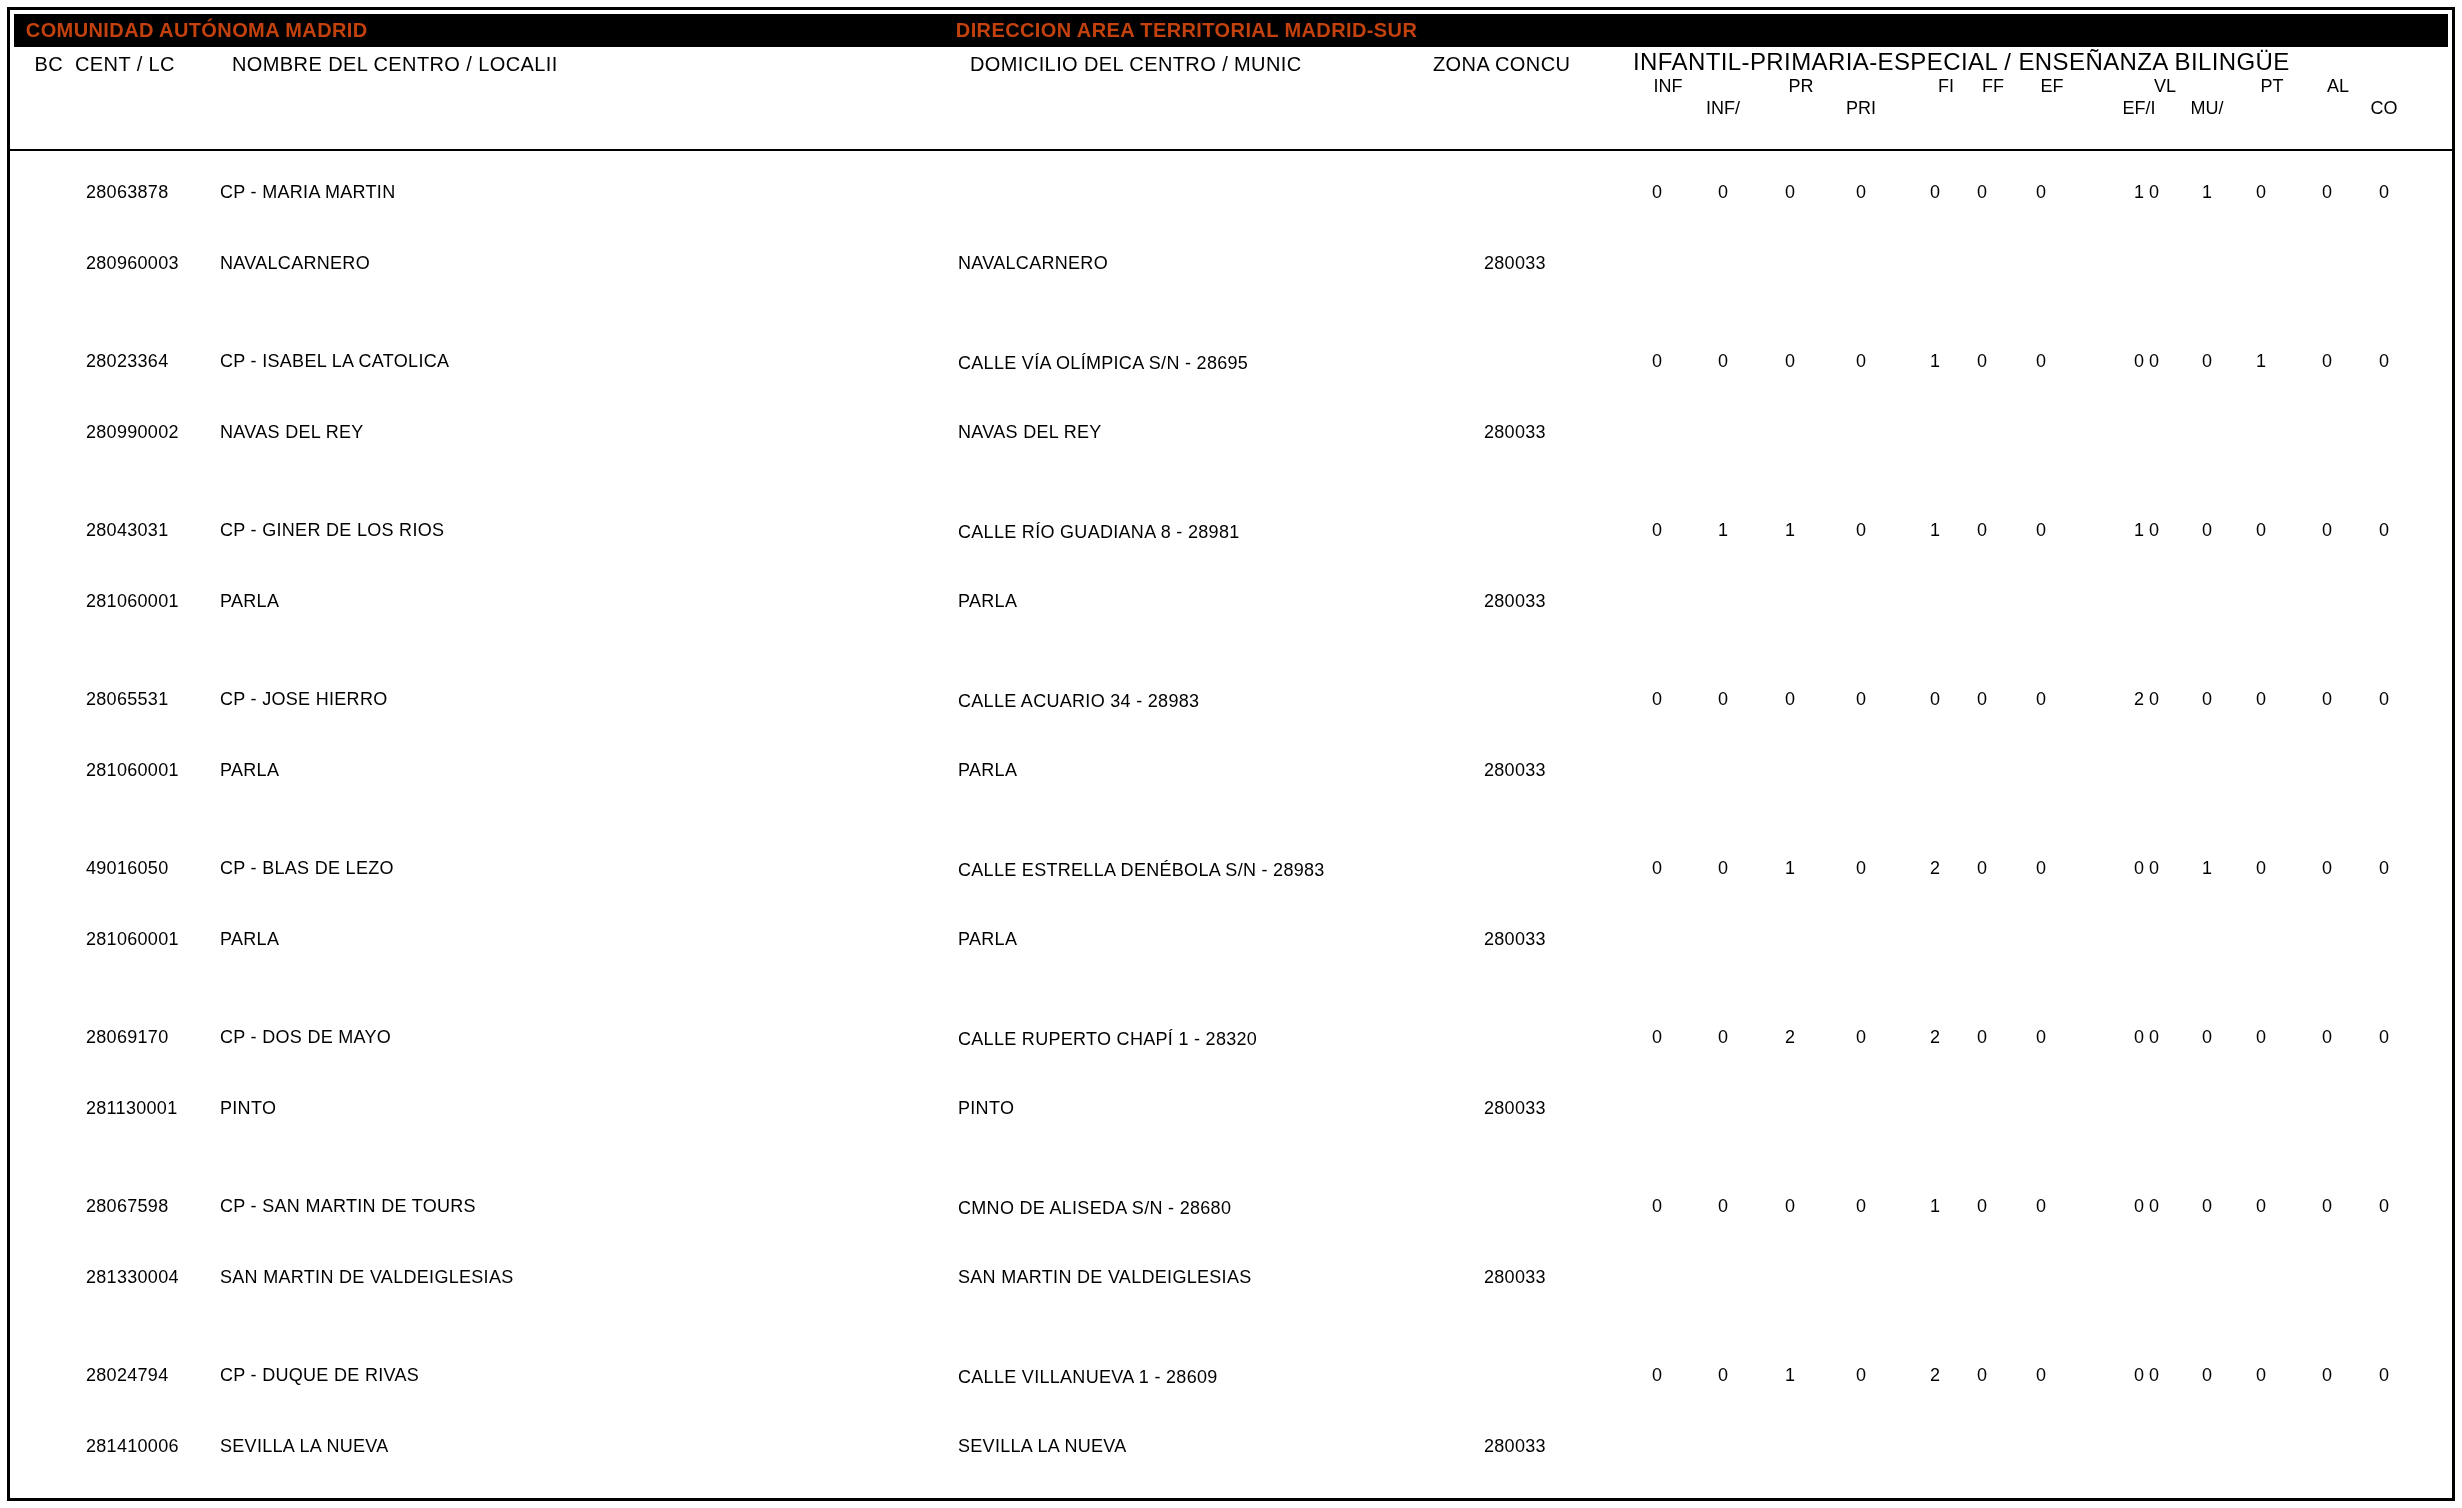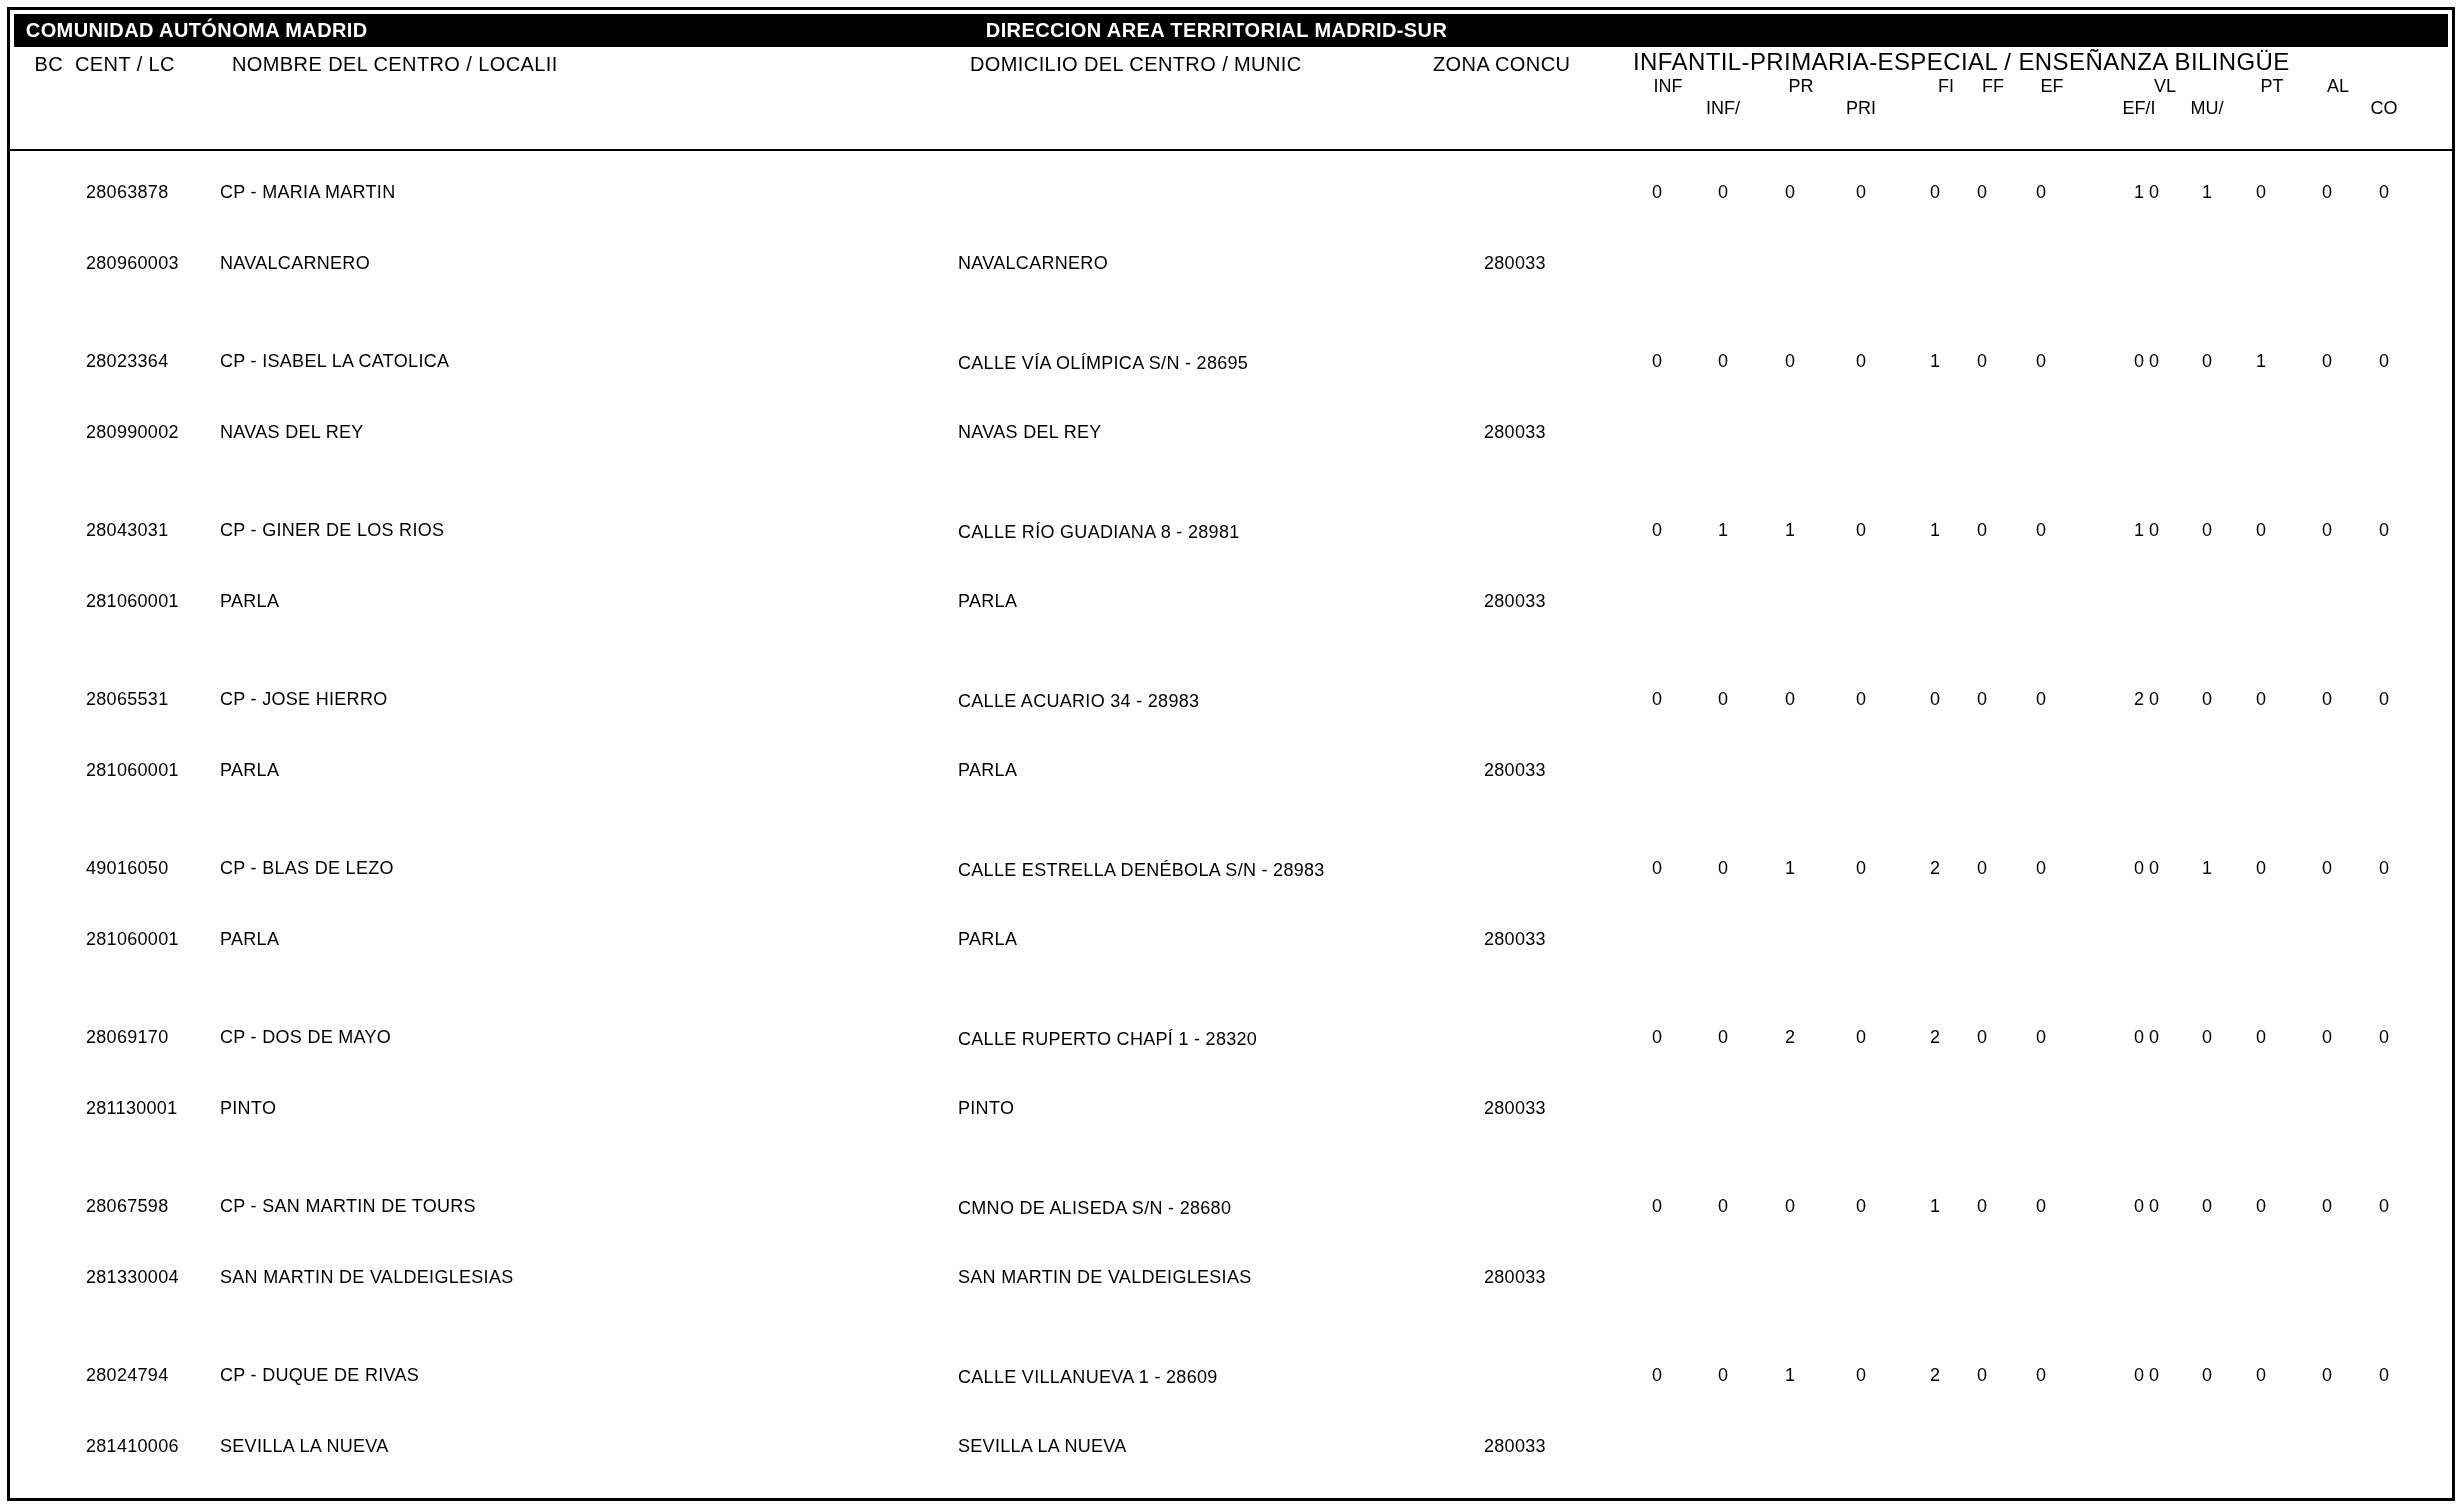--- a/index.html
+++ b/index.html
@@ -17,28 +17,28 @@
     position: absolute;
     left: 6.9px; top: 6.9px; right: 6.9px; bottom: 6.9px;
     border: 3.4px solid #000000;
     pointer-events: none;
   }
   .header-bar {
     position: absolute;
     left: 13.8px; top: 13.8px; right: 13.8px;
     height: 33px;
     background: #000000;
-    color: #ffffff;
+    color: #c2410c;
     font-size: 20px;
     font-weight: bold;
     line-height: 33px;
     letter-spacing: 0.4px;
   }
   .header-bar .left-title  { position: absolute; left: 12px;  white-space: nowrap; }
-  .header-bar .right-title { position: absolute; left: 942px; white-space: nowrap; margin-left: 30px; }
+  .header-bar .right-title { position: absolute; left: 942px; white-space: nowrap; }
 
   .colhead {
     position: absolute;
     top: 53px;
     font-size: 20px;
     letter-spacing: 0.4px;
     white-space: nowrap;
     margin-left: 12px;
   }
   #ch-bc      { left: 22.4px; }

